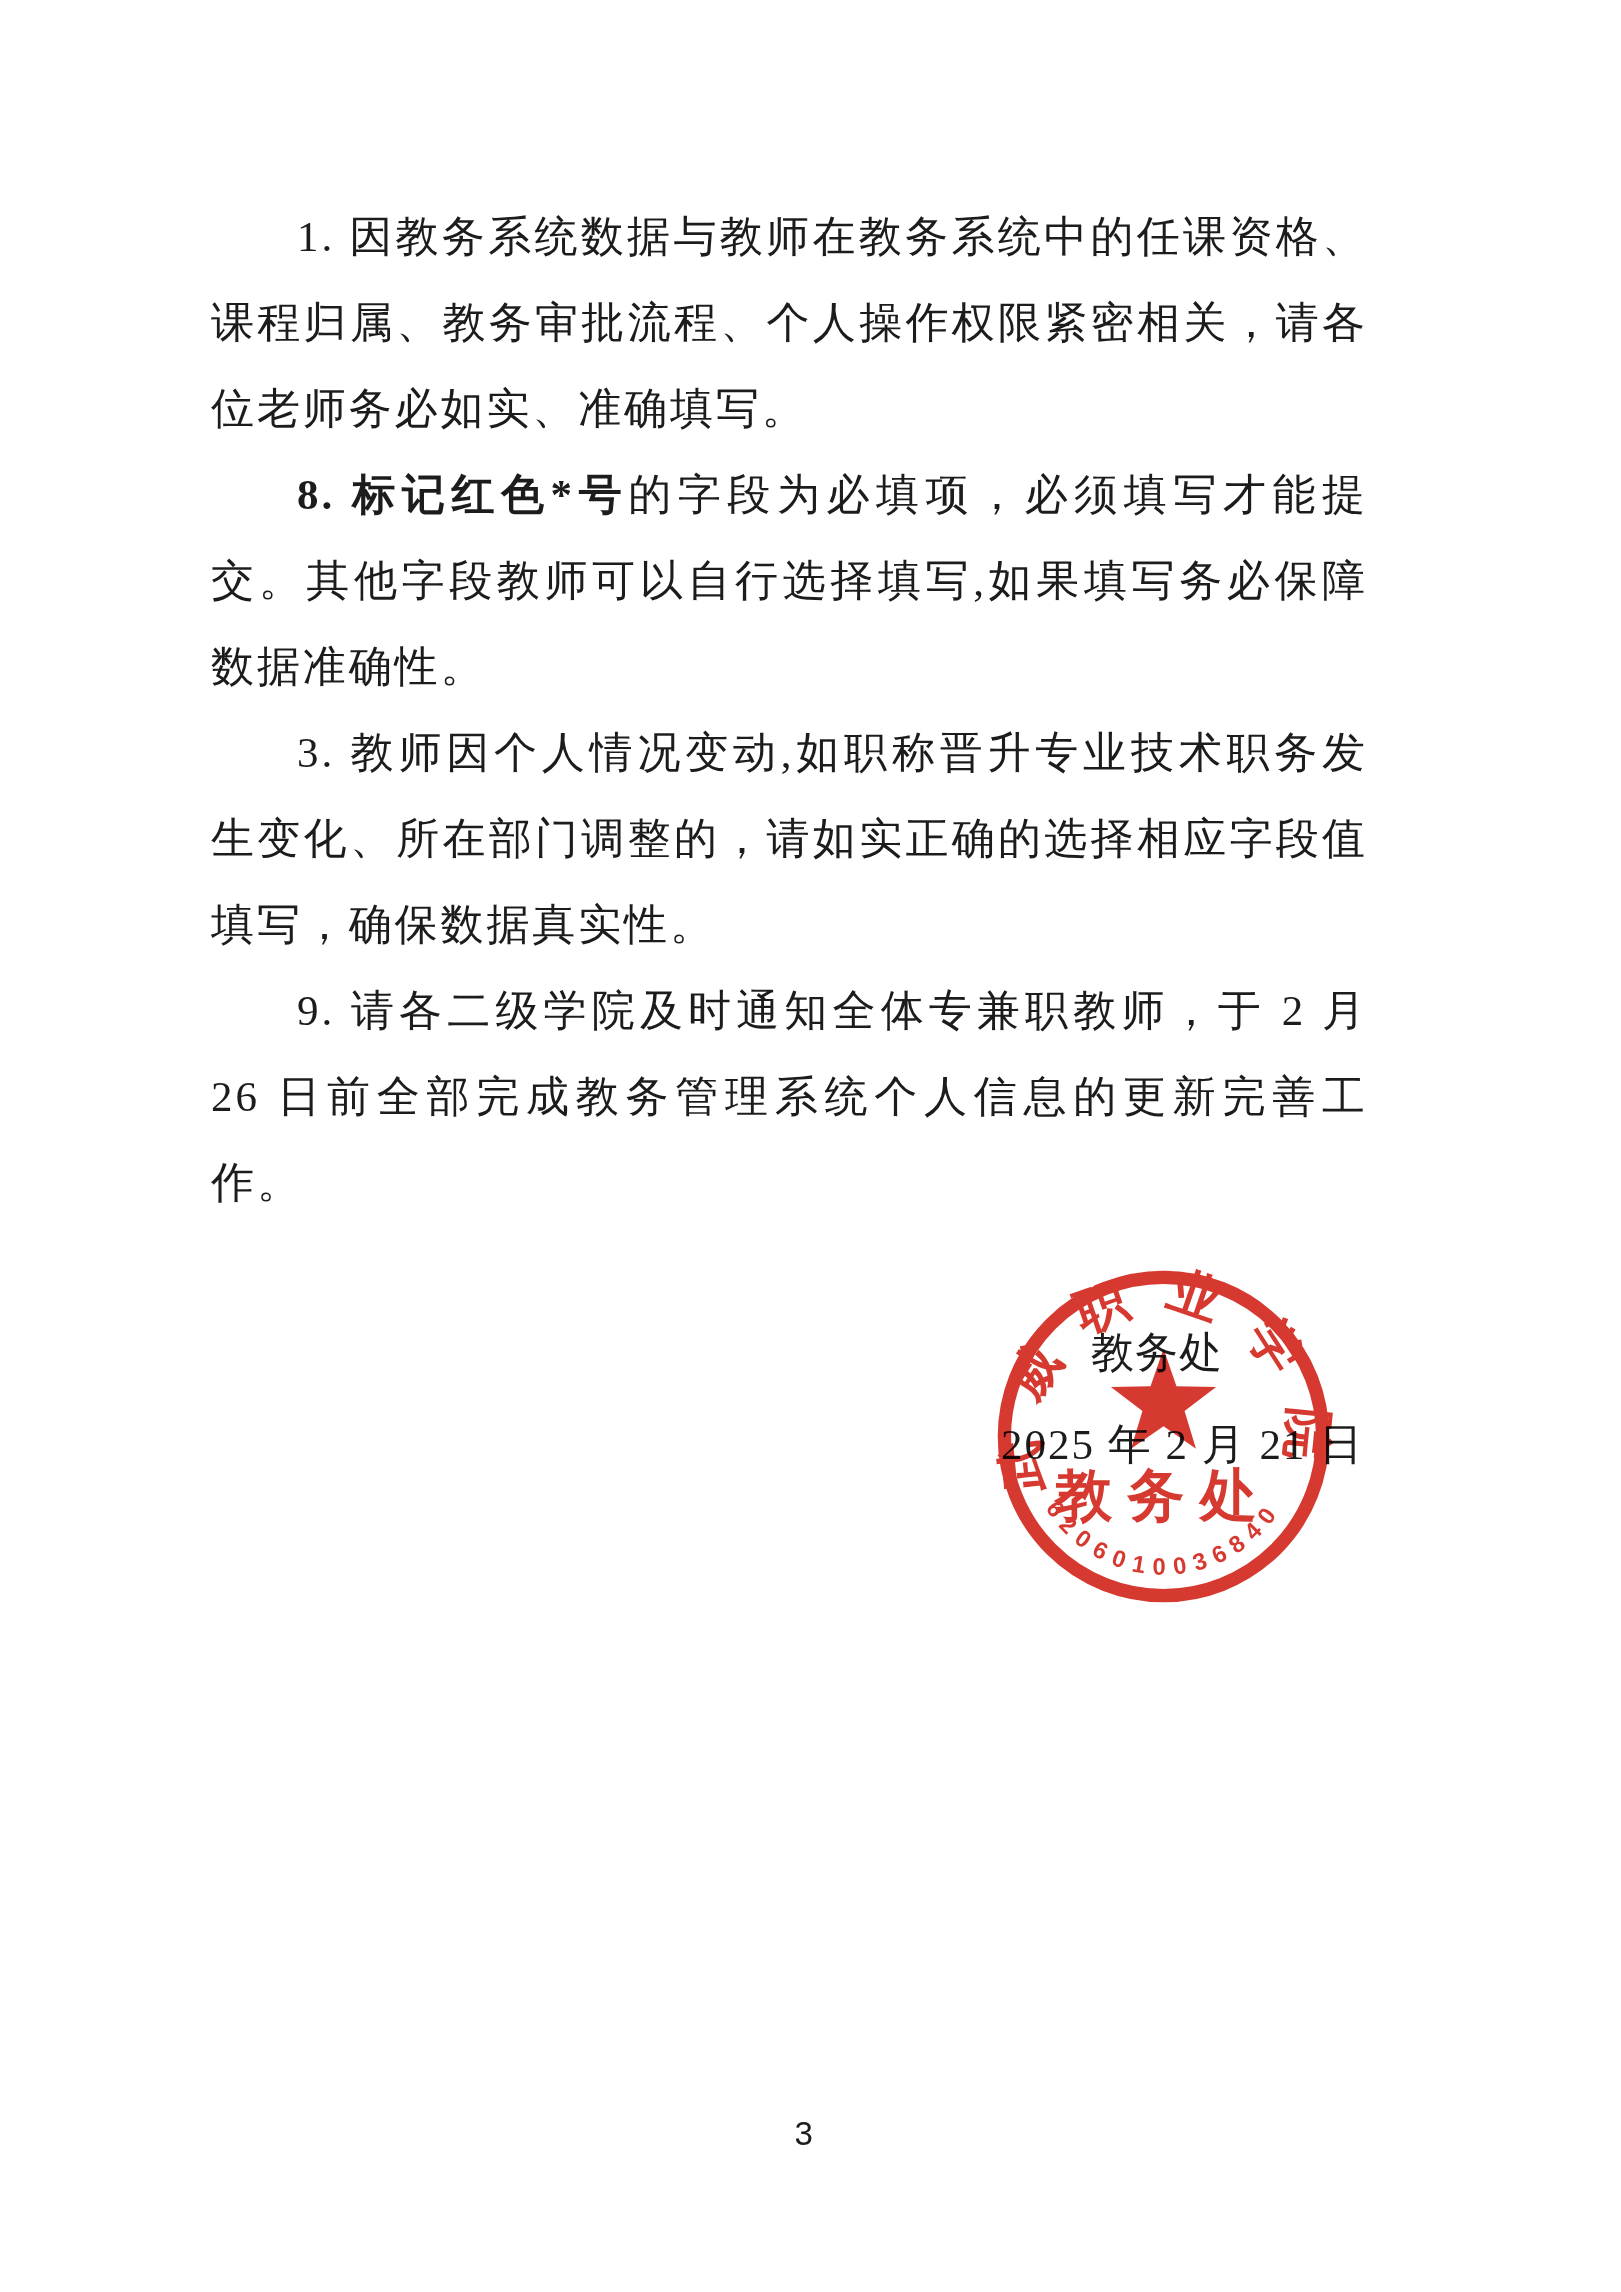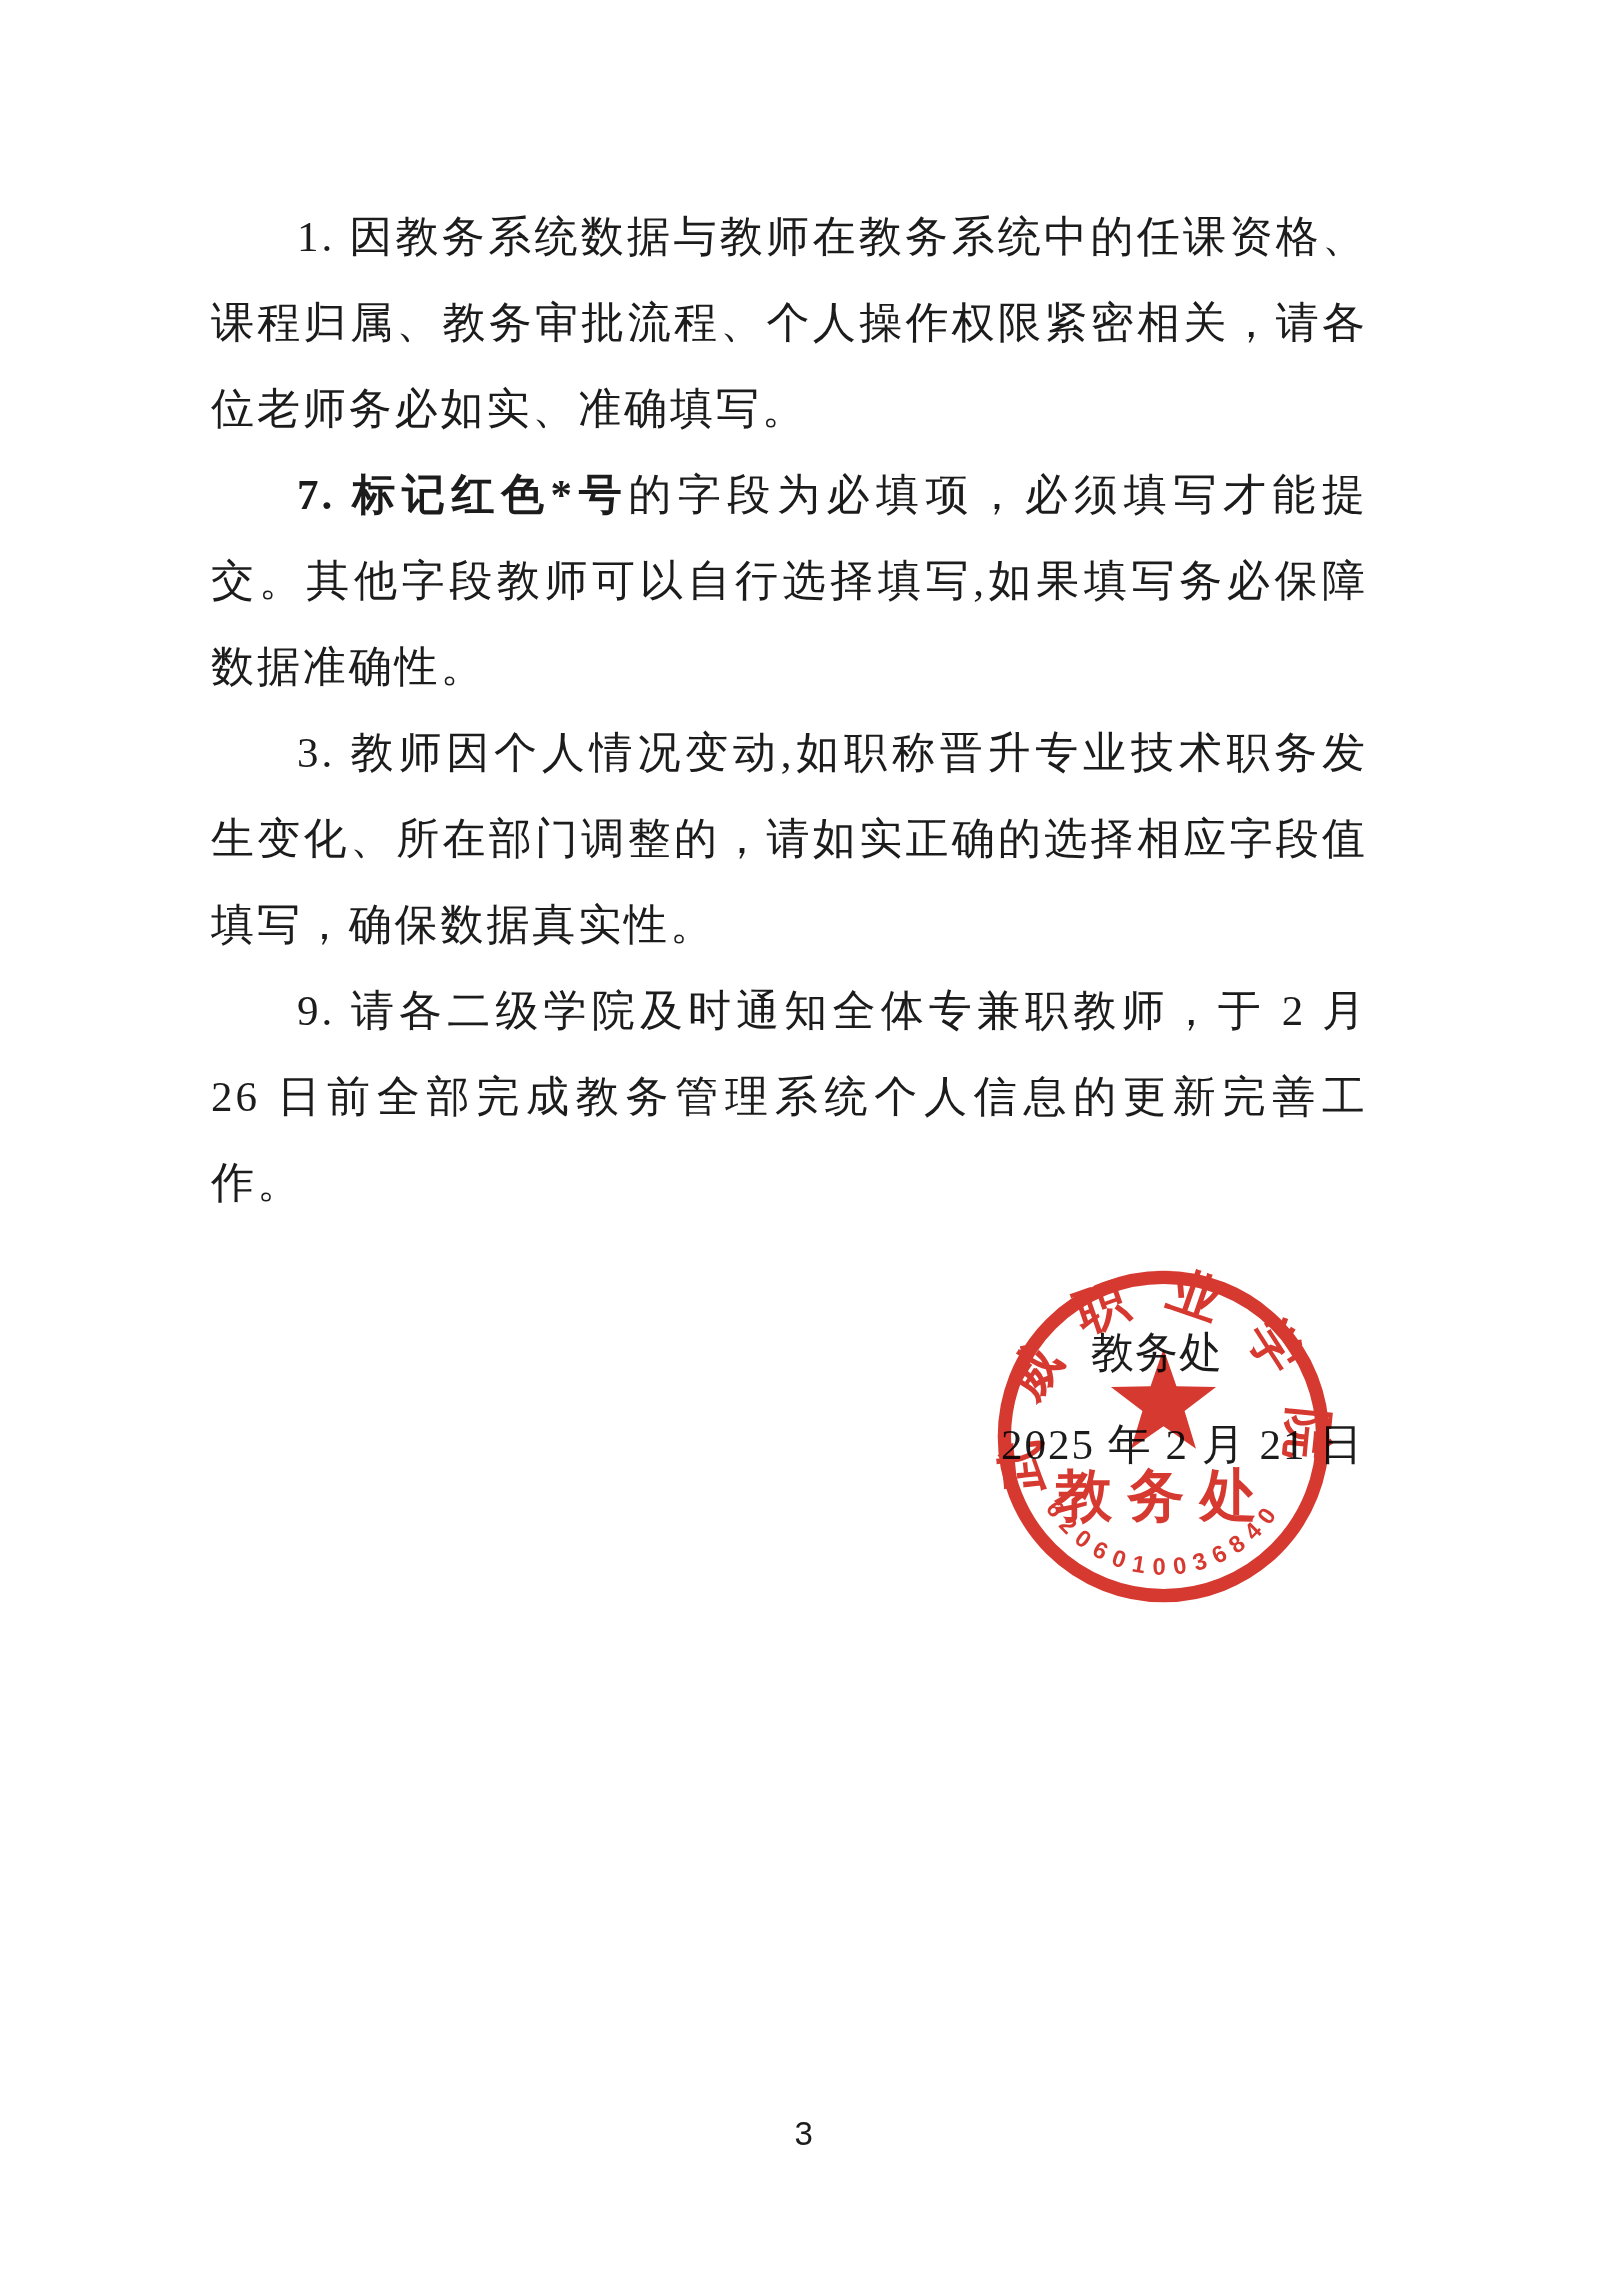--- a/index.html
+++ b/index.html
@@ -67,21 +67,21 @@
     font-family: "Liberation Sans", "DejaVu Sans", sans-serif;
   }
 </style>
 </head>
 <body>
 
 <div class="page">
 
   <div class="content">
     <p>1. 因教务系统数据与教师在教务系统中的任课资格、课程归属、教务审批流程、个人操作权限紧密相关，请各位老师务必如实、准确填写。</p>
-    <p><span class="bold-seg">7. 标记红色*号</span><span>的字段为必填项，必须填写才能提交。其他字段教师可以自行选择填写,如果填写务必保障数据准确性。</span></p>
+    <p><span class="bold-seg">8. 标记红色*号</span><span>的字段为必填项，必须填写才能提交。其他字段教师可以自行选择填写,如果填写务必保障数据准确性。</span></p>
     <p>3. 教师因个人情况变动,如职称晋升专业技术职务发生变化、所在部门调整的，请如实正确的选择相应字段值填写，确保数据真实性。</p>
     <p>9. 请各二级学院及时通知全体专兼职教师，于 2 月 26 日前全部完成教务管理系统个人信息的更新完善工作。</p>
   </div>
 
   <div class="sig-dept">教务处</div>
 
   <div class="sig-date">2025 年 2 月 21 日</div>
 
   <svg class="seal" viewBox="0 0 360 360" xmlns="http://www.w3.org/2000/svg" aria-hidden="true">
     <defs>

